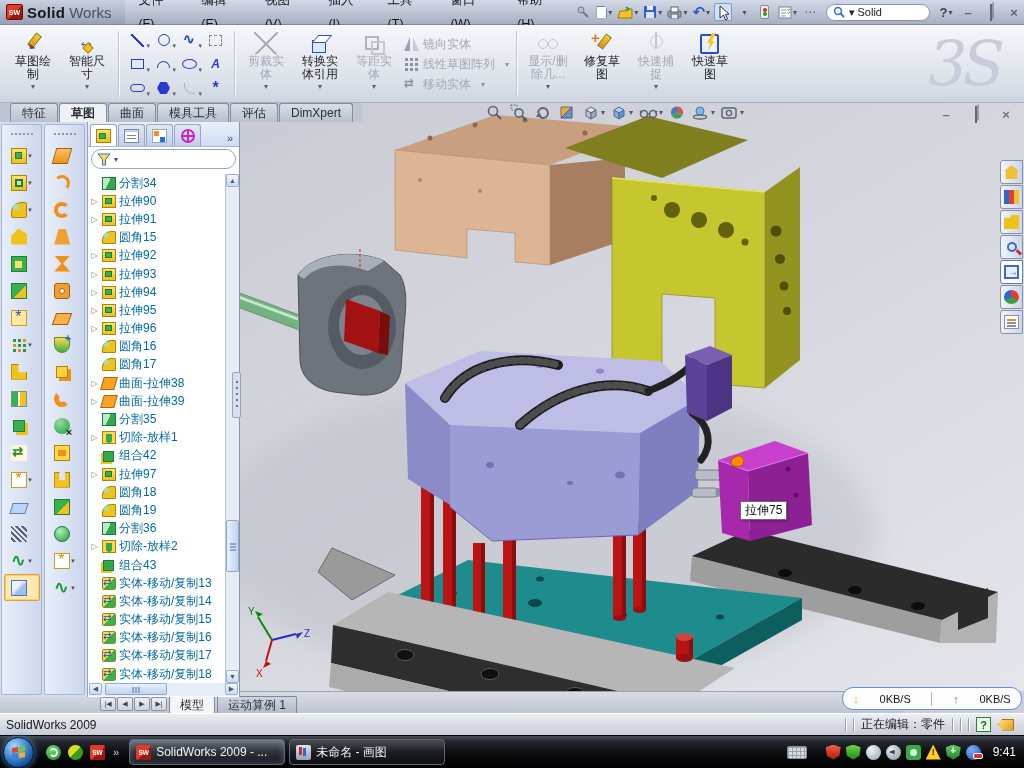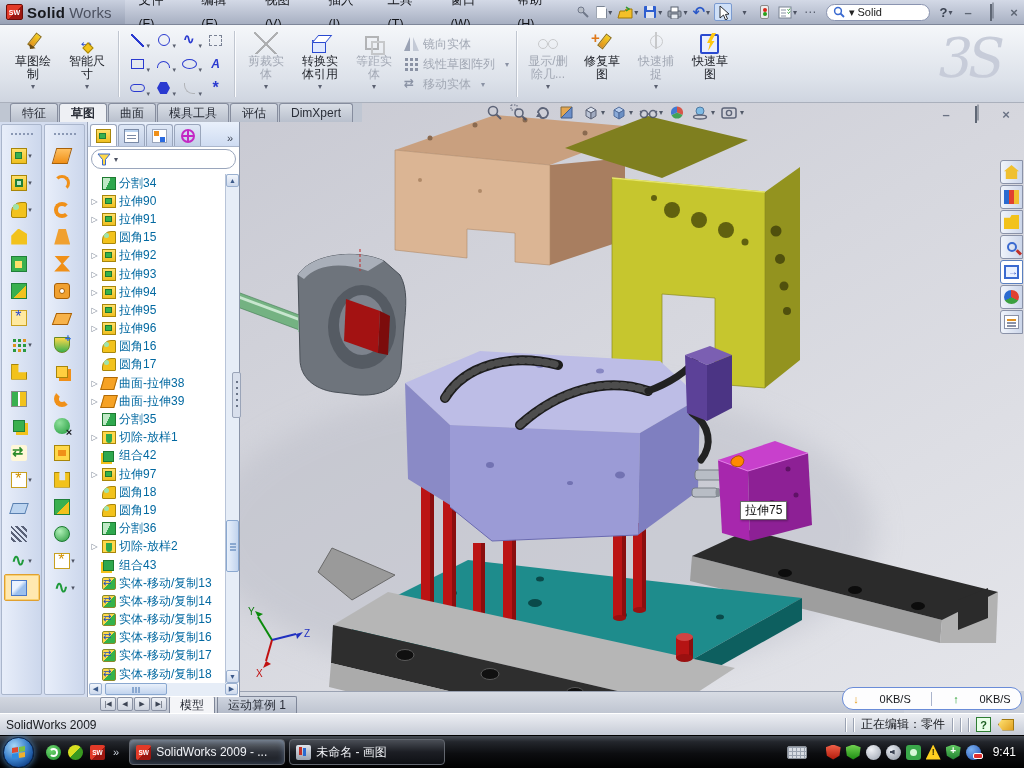--- a/index.html
+++ b/index.html
@@ -25,21 +25,21 @@
   .ti-light::after{content:'';position:absolute;left:2px;bottom:2px;width:4px;height:4px;border-radius:50%;background:#28a018}
   .overflow-glyph{color:#5a6070;font-size:12px}
   #searchpill{display:flex;align-items:center;gap:3px;width:104px;height:17px;background:#fff;border:1px solid #8a94b0;border-radius:9px;padding:0 6px;margin:0 4px}
   #searchpill span{font-size:11px;color:#222}
   .helpq{font-size:13px;font-weight:bold;color:#3a4250}
   .winbtn{font-size:13px;font-weight:bold;color:#5f6775;width:20px;text-align:center}
   .restore-box{width:9px;height:8px;border:1.5px solid #5f6775;box-shadow:2px -2px 0 -0.5px #5f6775;margin-top:2px}
 
   
   #ribbon{position:absolute;left:0;top:25px;width:1024px;height:78px;background:linear-gradient(180deg,#f5f7fa,#dde2ea 70%,#cfd5e0);border-bottom:1px solid #aab0bc;display:flex;align-items:stretch;padding:3px 6px 2px}
-  #watermark{position:absolute;right:24px;top:2px;font-family:"DejaVu Serif","Liberation Serif",serif;font-style:italic;font-size:54px;color:#c7ccd9;letter-spacing:-5px}
+  #watermark{position:absolute;right:24px;top:2px;font-family:"DejaVu Serif","Liberation Serif",serif;font-style:italic;font-size:62px;color:#c7ccd9;letter-spacing:-5px}
   .rbig{width:54px;display:flex;flex-direction:column;align-items:center;justify-content:flex-start;padding-top:3px;border:1px solid transparent;border-radius:2px}
   .rbig .rlabel{font-size:12px;line-height:13px;text-align:center;white-space:pre-line;color:#1c1f26;margin-top:1px}
   .rbig.disabled .rlabel{color:#a2a8b4}
   .rbig.disabled .rg{filter:grayscale(1);opacity:.5}
   .rbig .ddb{font-size:8px;color:#5a6070;margin-top:1px}
   .rsep{width:1px;background:#c0c6d0;box-shadow:1px 0 0 #fbfcfe;margin:3px 4px}
   .rg{display:inline-block;width:24px;height:22px;position:relative}
   .rg-pencil::before{content:'';position:absolute;left:10px;top:1px;width:5px;height:13px;background:linear-gradient(#f5d020,#e09020);border:1px solid #8a6a10;transform:rotate(38deg)}
   .rg-pencil::after{content:'';position:absolute;left:5px;top:13px;border:4px solid transparent;border-top-color:#6a4a10;transform:rotate(38deg)}
   .rg-dimension::before{content:'↔';color:#2a4ad0;font-weight:bold;font-size:17px;position:absolute;left:3px;top:0}

